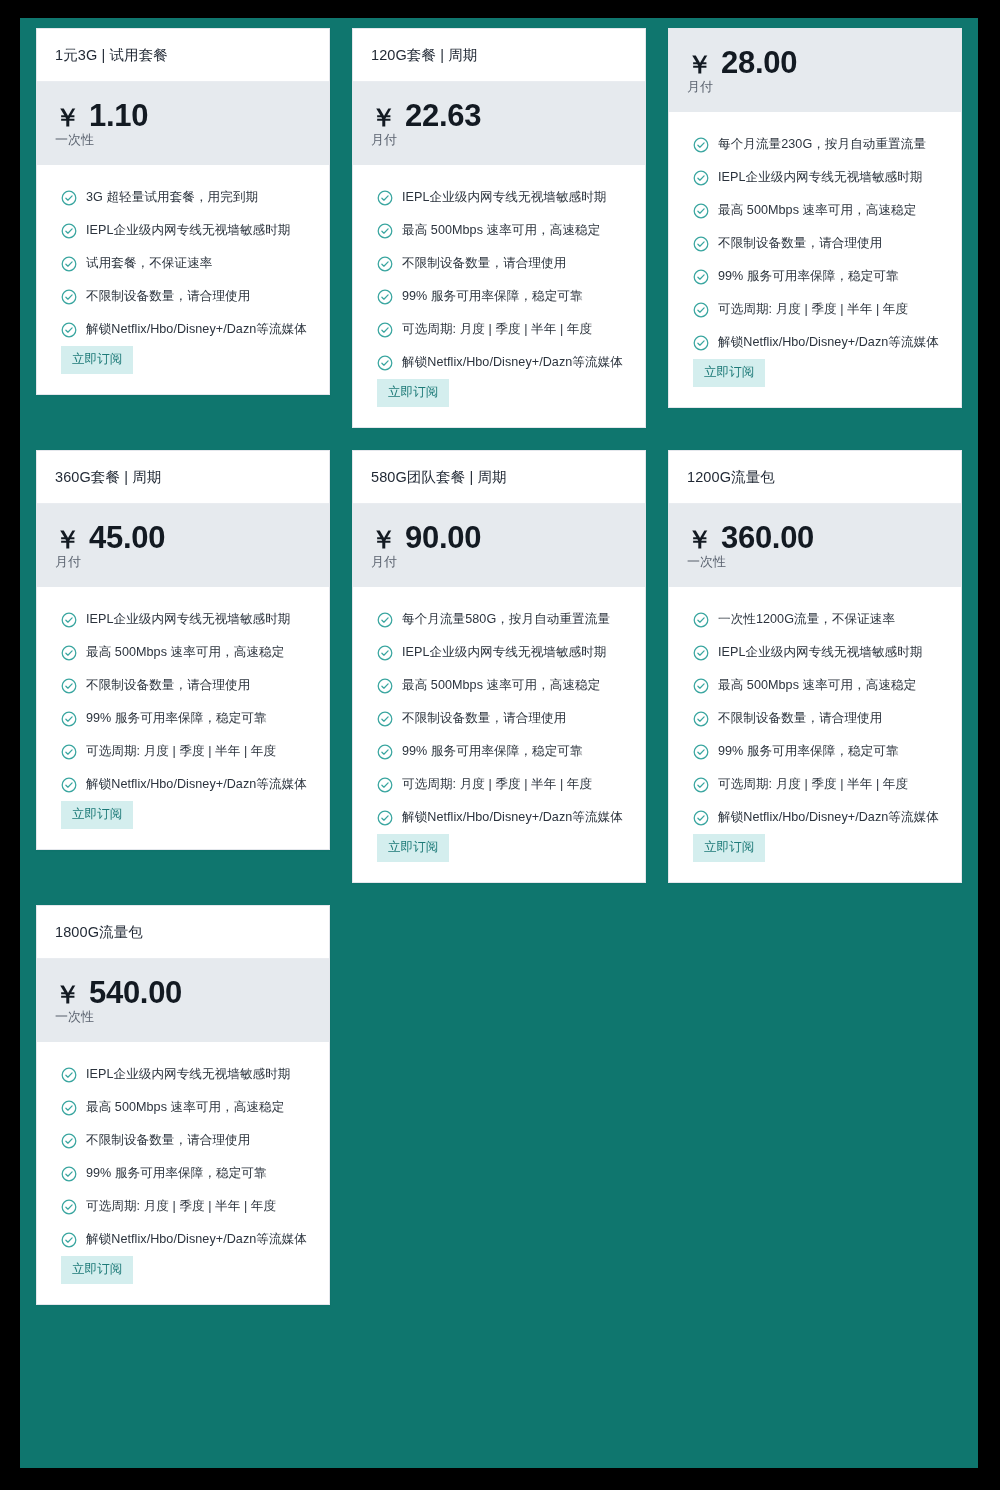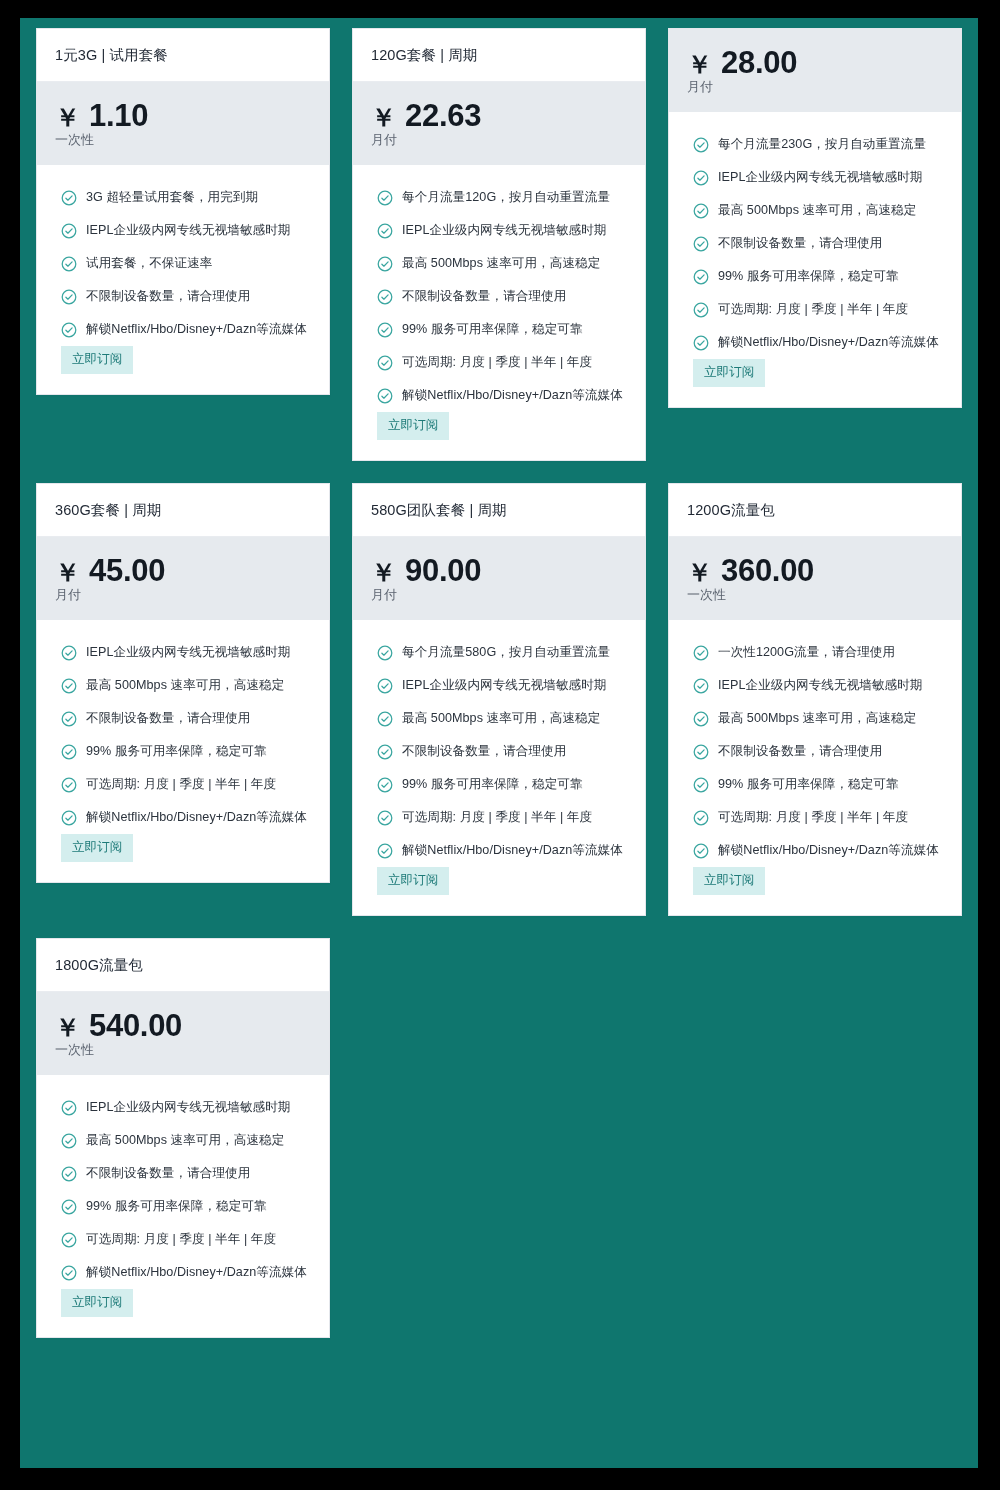--- a/index.html
+++ b/index.html
@@ -187,27 +187,20 @@
             <span class="price-amount">22.63</span>
           </div>
           <div class="price-period">月付</div>
         </div>
         <div class="card-body"><ul class="feature-list">
             <li class="feature-item">
               <svg viewBox="0 0 16 16" class="check-icon">
                 <circle cx="8" cy="8" r="6.8" fill="none" stroke="#3aa6a0" stroke-width="1.25"></circle>
                 <path d="M4.9 8.2 L6.9 10.2 L11.1 5.9" fill="none" stroke="#3aa6a0" stroke-width="1.25" stroke-linecap="round" stroke-linejoin="round"></path>
               </svg>
-              <span class="feature-text">每个月流量120G，按月自动重置流量</span>
-            </li>
-            <li class="feature-item">
-              <svg viewBox="0 0 16 16" class="check-icon">
-                <circle cx="8" cy="8" r="6.8" fill="none" stroke="#3aa6a0" stroke-width="1.25"></circle>
-                <path d="M4.9 8.2 L6.9 10.2 L11.1 5.9" fill="none" stroke="#3aa6a0" stroke-width="1.25" stroke-linecap="round" stroke-linejoin="round"></path>
-              </svg>
               <span class="feature-text">IEPL企业级内网专线无视墙敏感时期</span>
             </li>
             <li class="feature-item">
               <svg viewBox="0 0 16 16" class="check-icon">
                 <circle cx="8" cy="8" r="6.8" fill="none" stroke="#3aa6a0" stroke-width="1.25"></circle>
                 <path d="M4.9 8.2 L6.9 10.2 L11.1 5.9" fill="none" stroke="#3aa6a0" stroke-width="1.25" stroke-linecap="round" stroke-linejoin="round"></path>
               </svg>
               <span class="feature-text">最高 500Mbps 速率可用，高速稳定</span>
             </li>
             <li class="feature-item">
@@ -429,21 +422,21 @@
             <span class="price-amount">360.00</span>
           </div>
           <div class="price-period">一次性</div>
         </div>
         <div class="card-body"><ul class="feature-list">
             <li class="feature-item">
               <svg viewBox="0 0 16 16" class="check-icon">
                 <circle cx="8" cy="8" r="6.8" fill="none" stroke="#3aa6a0" stroke-width="1.25"></circle>
                 <path d="M4.9 8.2 L6.9 10.2 L11.1 5.9" fill="none" stroke="#3aa6a0" stroke-width="1.25" stroke-linecap="round" stroke-linejoin="round"></path>
               </svg>
-              <span class="feature-text">一次性1200G流量，请合理使用</span>
+              <span class="feature-text">一次性1200G流量，不保证速率</span>
             </li>
             <li class="feature-item">
               <svg viewBox="0 0 16 16" class="check-icon">
                 <circle cx="8" cy="8" r="6.8" fill="none" stroke="#3aa6a0" stroke-width="1.25"></circle>
                 <path d="M4.9 8.2 L6.9 10.2 L11.1 5.9" fill="none" stroke="#3aa6a0" stroke-width="1.25" stroke-linecap="round" stroke-linejoin="round"></path>
               </svg>
               <span class="feature-text">IEPL企业级内网专线无视墙敏感时期</span>
             </li>
             <li class="feature-item">
               <svg viewBox="0 0 16 16" class="check-icon">

